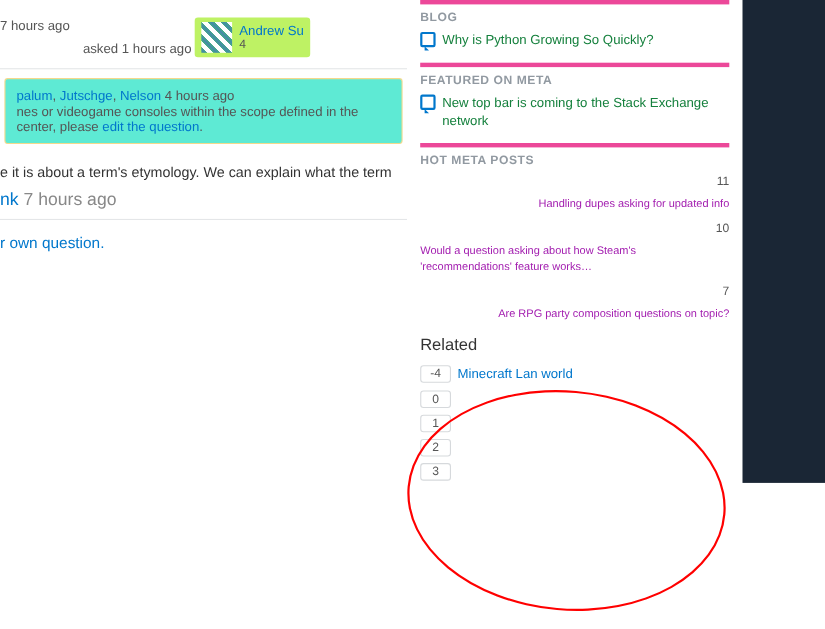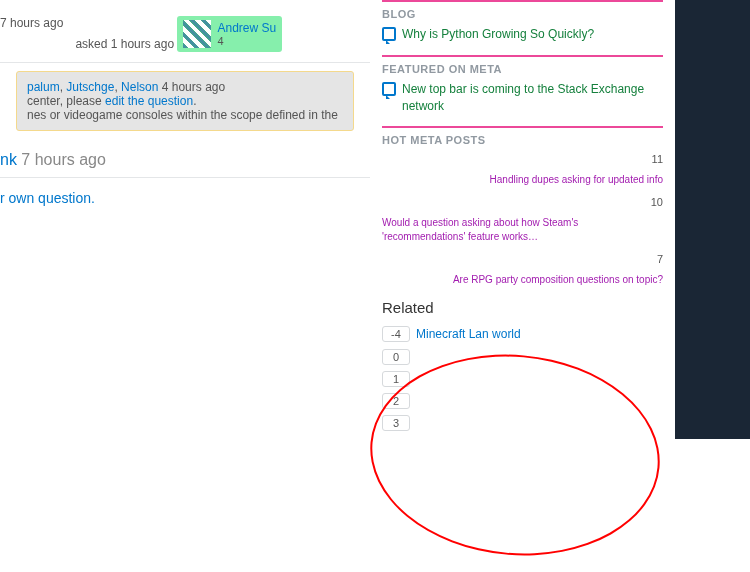--- a/index.html
+++ b/index.html
@@ -33,21 +33,21 @@
       gap: 12px;
       padding: 8px 10px 10px 0;
       font-size: 12px;
       color: #555;
       border-bottom: 1px solid #e4e6e8;
     }
     .meta-asked-time {
       color: #555;
     }
     .user-card {
-      background: #86efac;
+      background: #bef264;
       padding: 4px 6px;
       border-radius: 3px;
       display: inline-flex;
       align-items: center;
       gap: 6px;
     }
     .user-gravatar {
       width: 28px;
       height: 28px;
       background: repeating-linear-gradient(45deg, #4a8, #48a, #4a8 4px, #fff 4px, #fff 8px);
@@ -62,24 +62,24 @@
       color: #0077cc;
       font-size: 12px;
     }
     .user-rep {
       font-size: 11px;
       color: #555;
     }
 
     
     .close-notice {
-      background: #e5e5e5;
+      background: #5eead4;
       border: 1px solid #f4d98c;
       padding: 8px 10px;
-      margin: 8px 16px;
+      margin: 8px 4px;
       font-size: 12px;
       color: #555;
       border-radius: 3px;
     }
     .close-notice a {
       color: #0077cc;
       text-decoration: none;
     }
 
     
@@ -128,21 +128,21 @@
       margin-bottom: 12px;
     }
     .sidebar-section-title {
       font-size: 11px;
       font-weight: bold;
       color: #9199a1;
       text-transform: uppercase;
       letter-spacing: 0.5px;
       margin-bottom: 6px;
       padding-top: 6px;
-      border-top: 2px solid #ec4899;
+      border-top: 4px solid #ec4899;
     }
     .sidebar-link-item {
       display: flex;
       align-items: flex-start;
       gap: 6px;
       margin-bottom: 8px;
       font-size: 12px;
       color: #15803d;
       text-decoration: none;
       line-height: 1.4;
@@ -285,29 +285,30 @@
     </div>
 
     <div class="close-notice">
       <span>
         <a href="#">palum</a>,
         <a href="#">Jutschge</a>,
         <a href="#">Nelson</a>
         <span> 4 hours ago</span>
       </span>
       <div>
+        <span>nes or videogame consoles within the scope defined in the</span>
+      </div>
+      <div>
         <span>center, please</span>
         <a href="#">edit the question</a><span>.</span>
       </div>
-      <div>
-        <span>nes or videogame consoles within the scope defined in the</span>
-      </div>
     </div>
 
     <div class="answer-section">
+      <div class="answer-text">e it is about a term's etymology. We can explain what the term</div>
       <div class="answer-footer">
         <a href="#">nk</a>
         <span>7 hours ago</span>
       </div>
     </div>
 
     <div class="own-question">
       <a href="#">
         <span>r own question.</span>
       </a>

